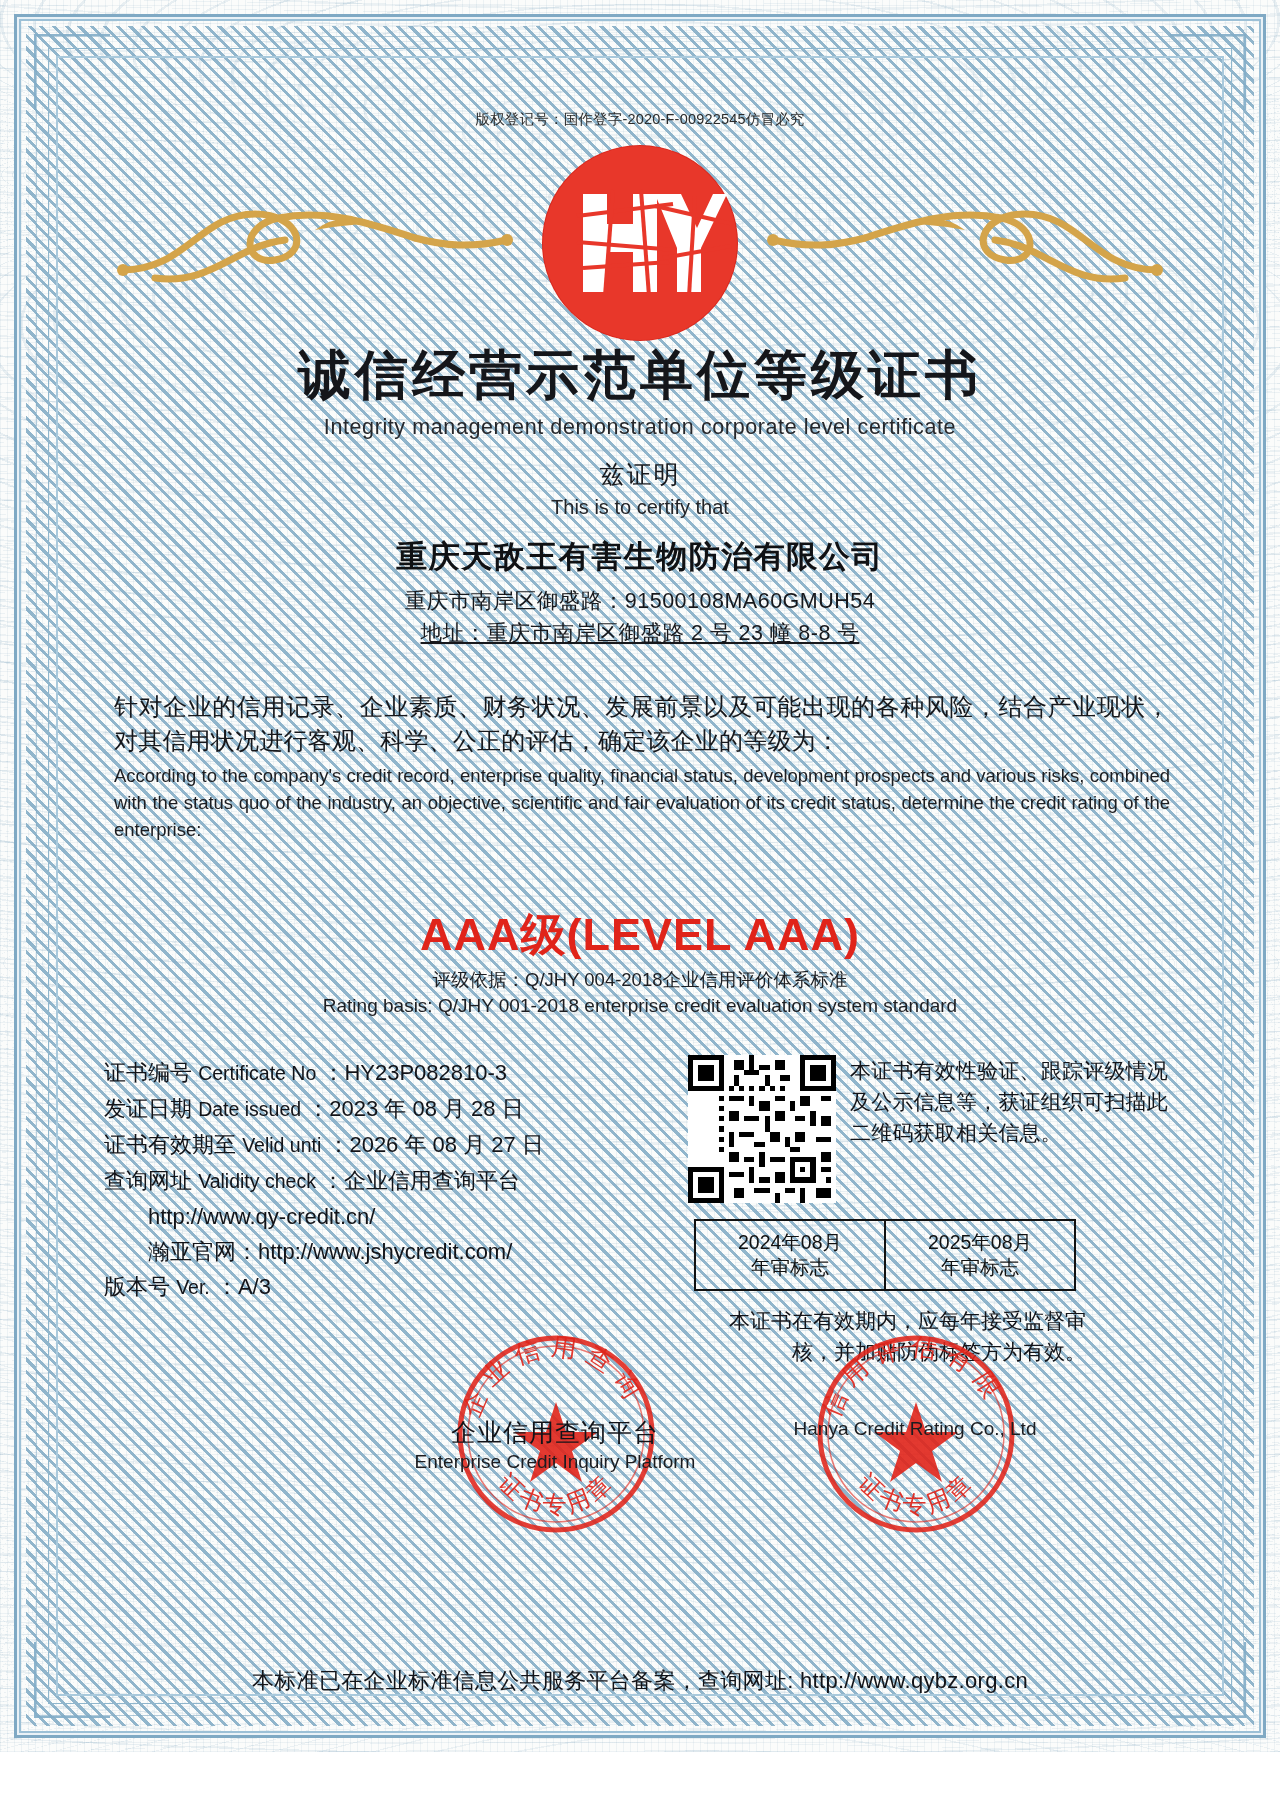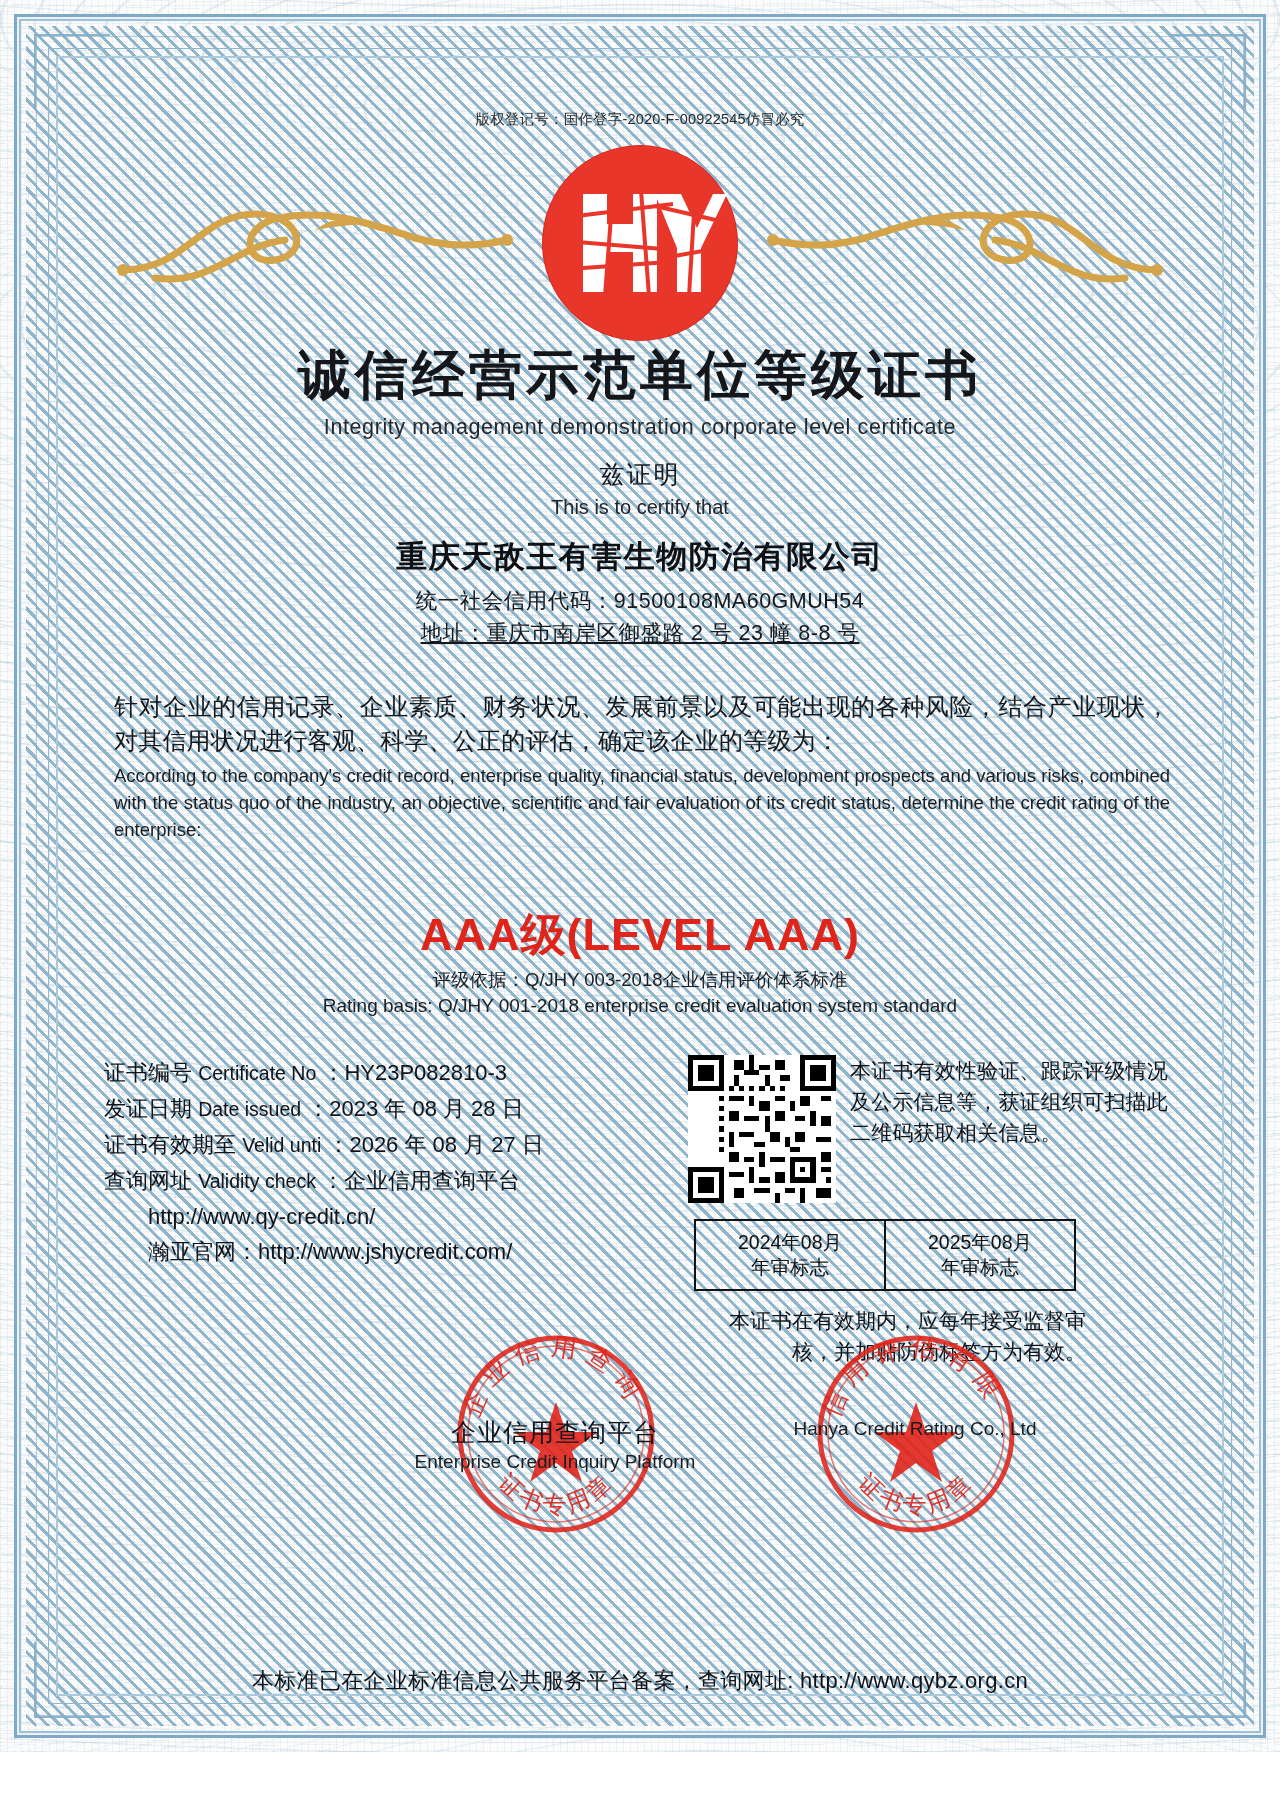--- a/index.html
+++ b/index.html
@@ -449,30 +449,30 @@
       </div>
     </div>
 
     <div class="title-cn">诚信经营示范单位等级证书</div>
     <div class="title-en">Integrity management demonstration corporate level certificate</div>
 
     <div class="certify-cn">兹证明</div>
     <div class="certify-en">This is to certify that</div>
 
     <div class="company-name">重庆天敌王有害生物防治有限公司</div>
-    <div class="company-code">统一社会信用代码：91500108MA60GMUH54</div>
+    <div class="company-code">重庆市南岸区御盛路：91500108MA60GMUH54</div>
     <div class="company-addr">地址：重庆市南岸区御盛路 2 号 23 幢 8-8 号</div>
 
     <div class="para">
       <div class="para-cn">针对企业的信用记录、企业素质、财务状况、发展前景以及可能出现的各种风险，结合产业现状，对其信用状况进行客观、科学、公正的评估，确定该企业的等级为：</div>
       <div class="para-en">According to the company's credit record, enterprise quality, financial status, development prospects and various risks, combined with the status quo of the industry, an objective, scientific and fair evaluation of its credit status, determine the credit rating of the enterprise:</div>
     </div>
 
     <div class="level">AAA级(LEVEL AAA)</div>
-    <div class="basis-cn">评级依据：Q/JHY 003-2018企业信用评价体系标准</div>
+    <div class="basis-cn">评级依据：Q/JHY 004-2018企业信用评价体系标准</div>
     <div class="basis-en">Rating basis: Q/JHY 001-2018 enterprise credit evaluation system standard</div>
 
     <div class="details">
       <div class="row">
         <span>证书编号</span>
         <span class="lbl-en">Certificate No</span>
         <span>：HY23P082810-3</span>
       </div>
       <div class="row">
         <span>发证日期</span>
@@ -484,20 +484,25 @@
         <span class="lbl-en">Velid unti</span>
         <span>：2026 年 08 月 27 日</span>
       </div>
       <div class="row">
         <span>查询网址</span>
         <span class="lbl-en">Validity check</span>
         <span>：企业信用查询平台</span>
       </div>
       <div class="url">http://www.qy-credit.cn/</div>
       <div class="url">瀚亚官网：http://www.jshycredit.com/</div>
+      <div class="row">
+        <span>版本号</span>
+        <span class="lbl-en">Ver.</span>
+        <span>：A/3</span>
+      </div>
     </div>
 
     <div class="qr-block">
       <div class="qr-row">
         <div class="qr">
           <svg viewBox="0 0 29 29" width="148" height="148" shape-rendering="crispEdges">
             <rect width="29" height="29" fill="#ffffff"></rect>
             <g fill="#000000">
 
               <rect x="0" y="0" width="7" height="1"></rect>

